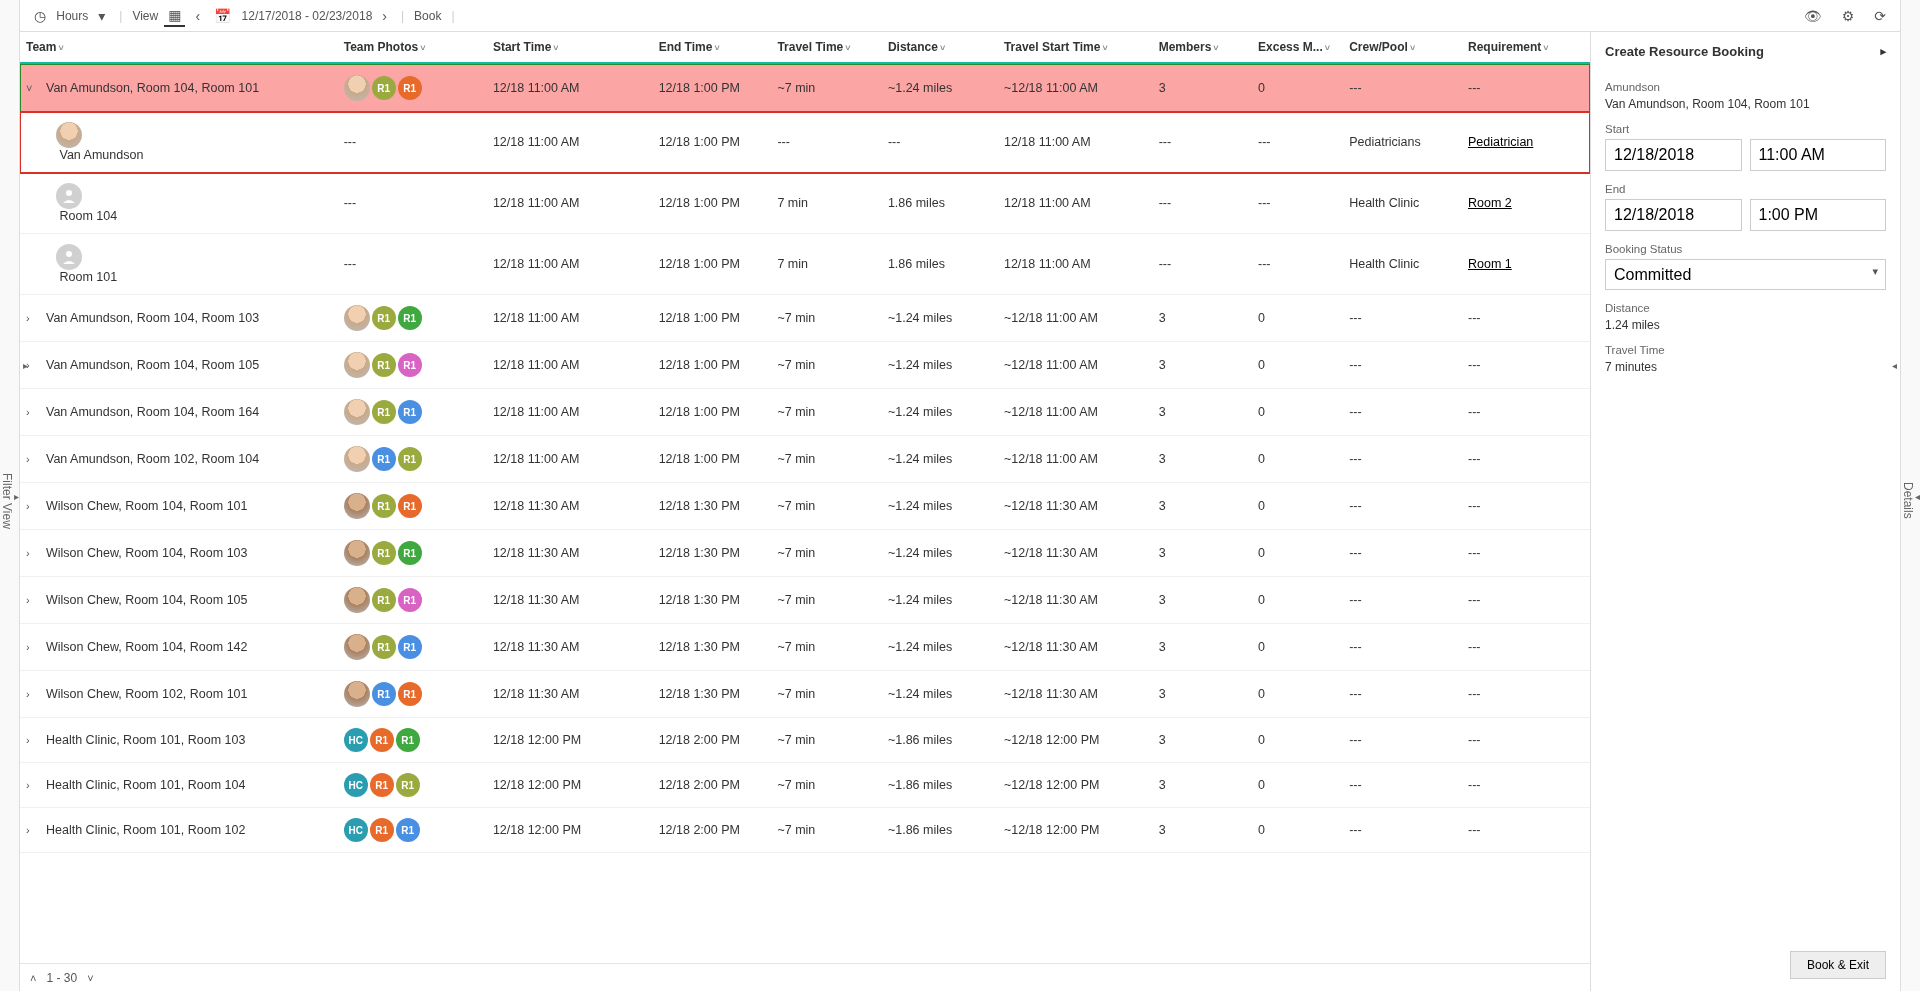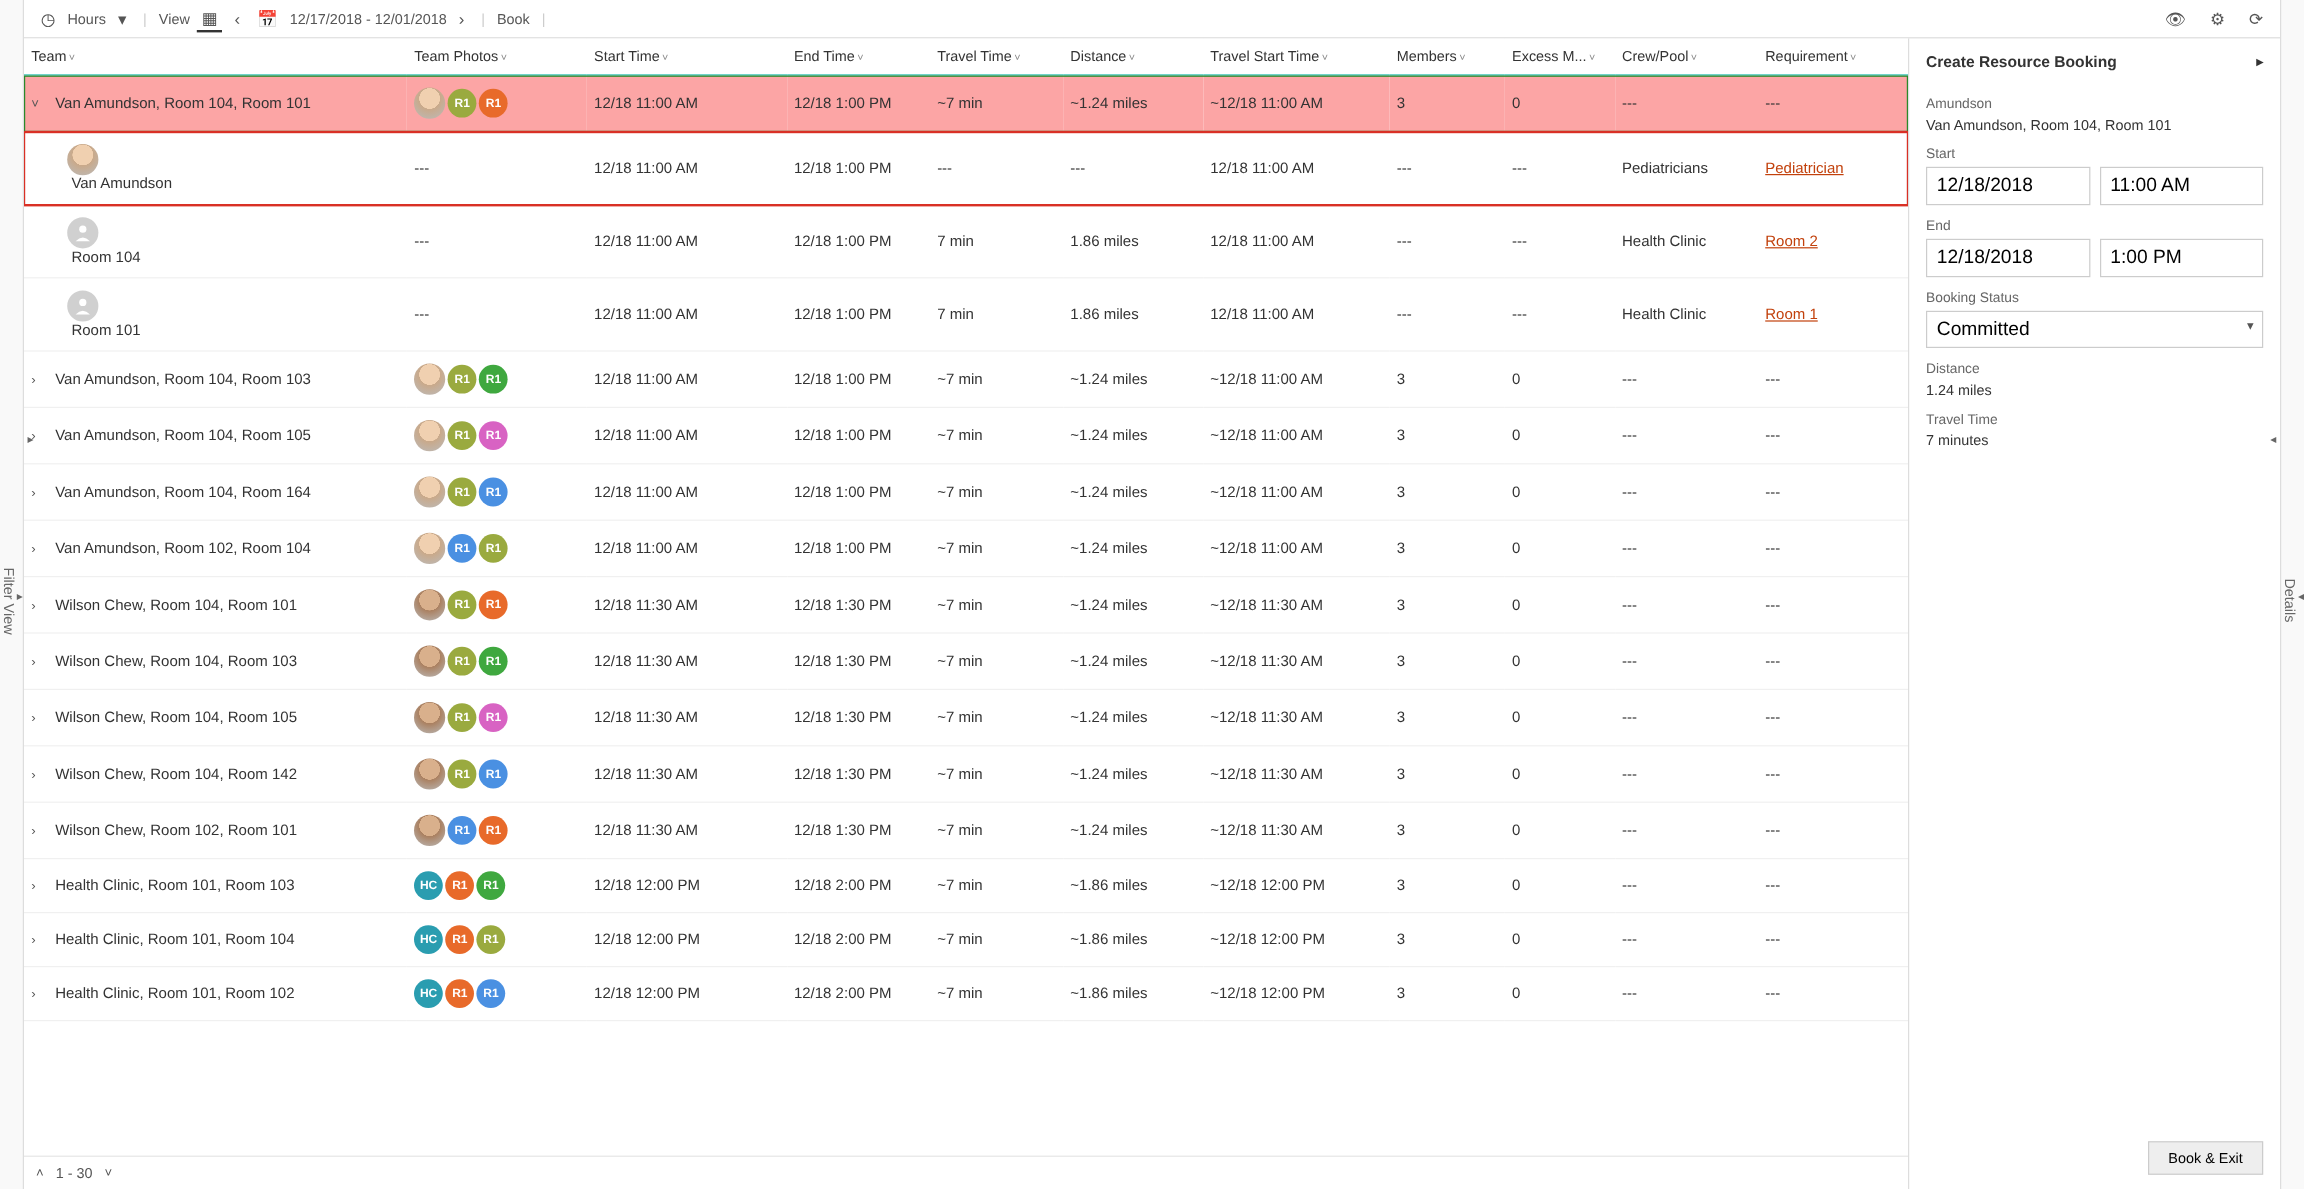--- a/index.html
+++ b/index.html
@@ -19,21 +19,21 @@
 .toolbar .sep { color: #ccc; margin: 0 4px; }
 .toolbar .icon { font-size: 14px; cursor: pointer; padding: 2px 4px; }
 .toolbar .icon.gridsel { border-bottom: 2px solid #333; }
 .toolbar .right { margin-left: auto; display: flex; gap: 12px; }
 
 
 .content { flex: 1; display: flex; }
 .grid-wrap { flex: 1; display: flex; flex-direction: column; }
 .grid { flex: 1; overflow: auto; position: relative; }
 .grid table { width: 100%; border-collapse: collapse; }
-.grid th { text-align: left; padding: 8px 6px; font-weight: 400; font-size: 12px; color: #333; border-bottom: 1px solid #14b8a6; background: #fff; }
+.grid th { text-align: left; padding: 8px 6px; font-weight: 700; font-size: 12px; color: #333; border-bottom: 3px solid #14b8a6; background: #fff; }
 .grid th .chev { font-size: 9px; color: #888; margin-left: 2px; }
 .grid td { padding: 10px 6px; font-size: 12.5px; color: #333; border-bottom: 1px solid #f0f0f0; }
 .grid tr.group td { }
 .grid tr.group.selected td { background: #fca5a5; }
 .grid tr.group.selected { outline: 1.5px solid #2a8a2a; outline-offset: -1px; }
 .grid tr.child.highlighted td { background: #fff; }
 .grid tr.child.highlighted { outline: 2px solid #d93025; outline-offset: -1px; }
 .grid tr.child td:first-child { padding-left: 36px; }
 .expand { display: inline-block; width: 14px; font-size: 11px; color: #555; cursor: pointer; margin-right: 6px; }
 .team-label { display: inline-block; }
@@ -45,21 +45,21 @@
 .avatar.face2 { background: radial-gradient(circle at 50% 35%, #d9b08c 40%, #aa8060 41%, #bbb 100%); }
 .avatar.gray { background: #d0d0d0; }
 .badge { width: 24px; height: 24px; border-radius: 50%; display: inline-flex; align-items: center; justify-content: center; font-size: 10px; font-weight: 600; color: #fff; }
 .c-olive { background: #9aaa3f; }
 .c-orange { background: #e86a2a; }
 .c-green { background: #3fa83f; }
 .c-pink { background: #d863c3; }
 .c-blue { background: #4a90e2; }
 .c-teal { background: #2a9db0; }
 
-.link { text-decoration: underline; color: #c2410c; cursor: pointer; }
+.link { text-decoration: underline; color: #000000; cursor: pointer; }
 
 
 .details { width: 310px; border-left: 1px solid #ddd; display: flex; flex-direction: column; padding: 12px 14px; font-size: 12px; }
 .details h3 { font-size: 13px; font-weight: 600; display: flex; justify-content: space-between; align-items: center; margin-bottom: 10px; }
 .details .field-lbl { color: #666; font-size: 11.5px; margin-top: 12px; margin-bottom: 4px; }
 .details .val { font-size: 12px; color: #333; }
 .details .row2 { display: flex; gap: 8px; }
 .details input, .details select { width: 100%; padding: 6px 8px; border: 1px solid #ccc; font-size: 16px; font-family: inherit; }
 .details select { appearance: none; background: #fff; }
 .details .select-wrap { position: relative; }
@@ -106,21 +106,21 @@
   <div class="main">
     <div class="toolbar">
       <span class="icon">◷</span>
       <span>Hours</span>
       <span class="icon">▾</span>
       <span class="sep">|</span>
       <span>View</span>
       <span class="icon gridsel">▦</span>
       <span class="icon">‹</span>
       <span class="icon">📅</span>
-      <span>12/17/2018 - 12/01/2018</span>
+      <span>12/17/2018 - 02/23/2018</span>
       <span class="icon">›</span>
       <span class="sep">|</span>
       <span>Book</span>
       <span class="sep">|</span>
       <div class="right">
         <span class="icon">👁</span>
         <span class="icon">⚙</span>
         <span class="icon">⟳</span>
       </div>
     </div>

